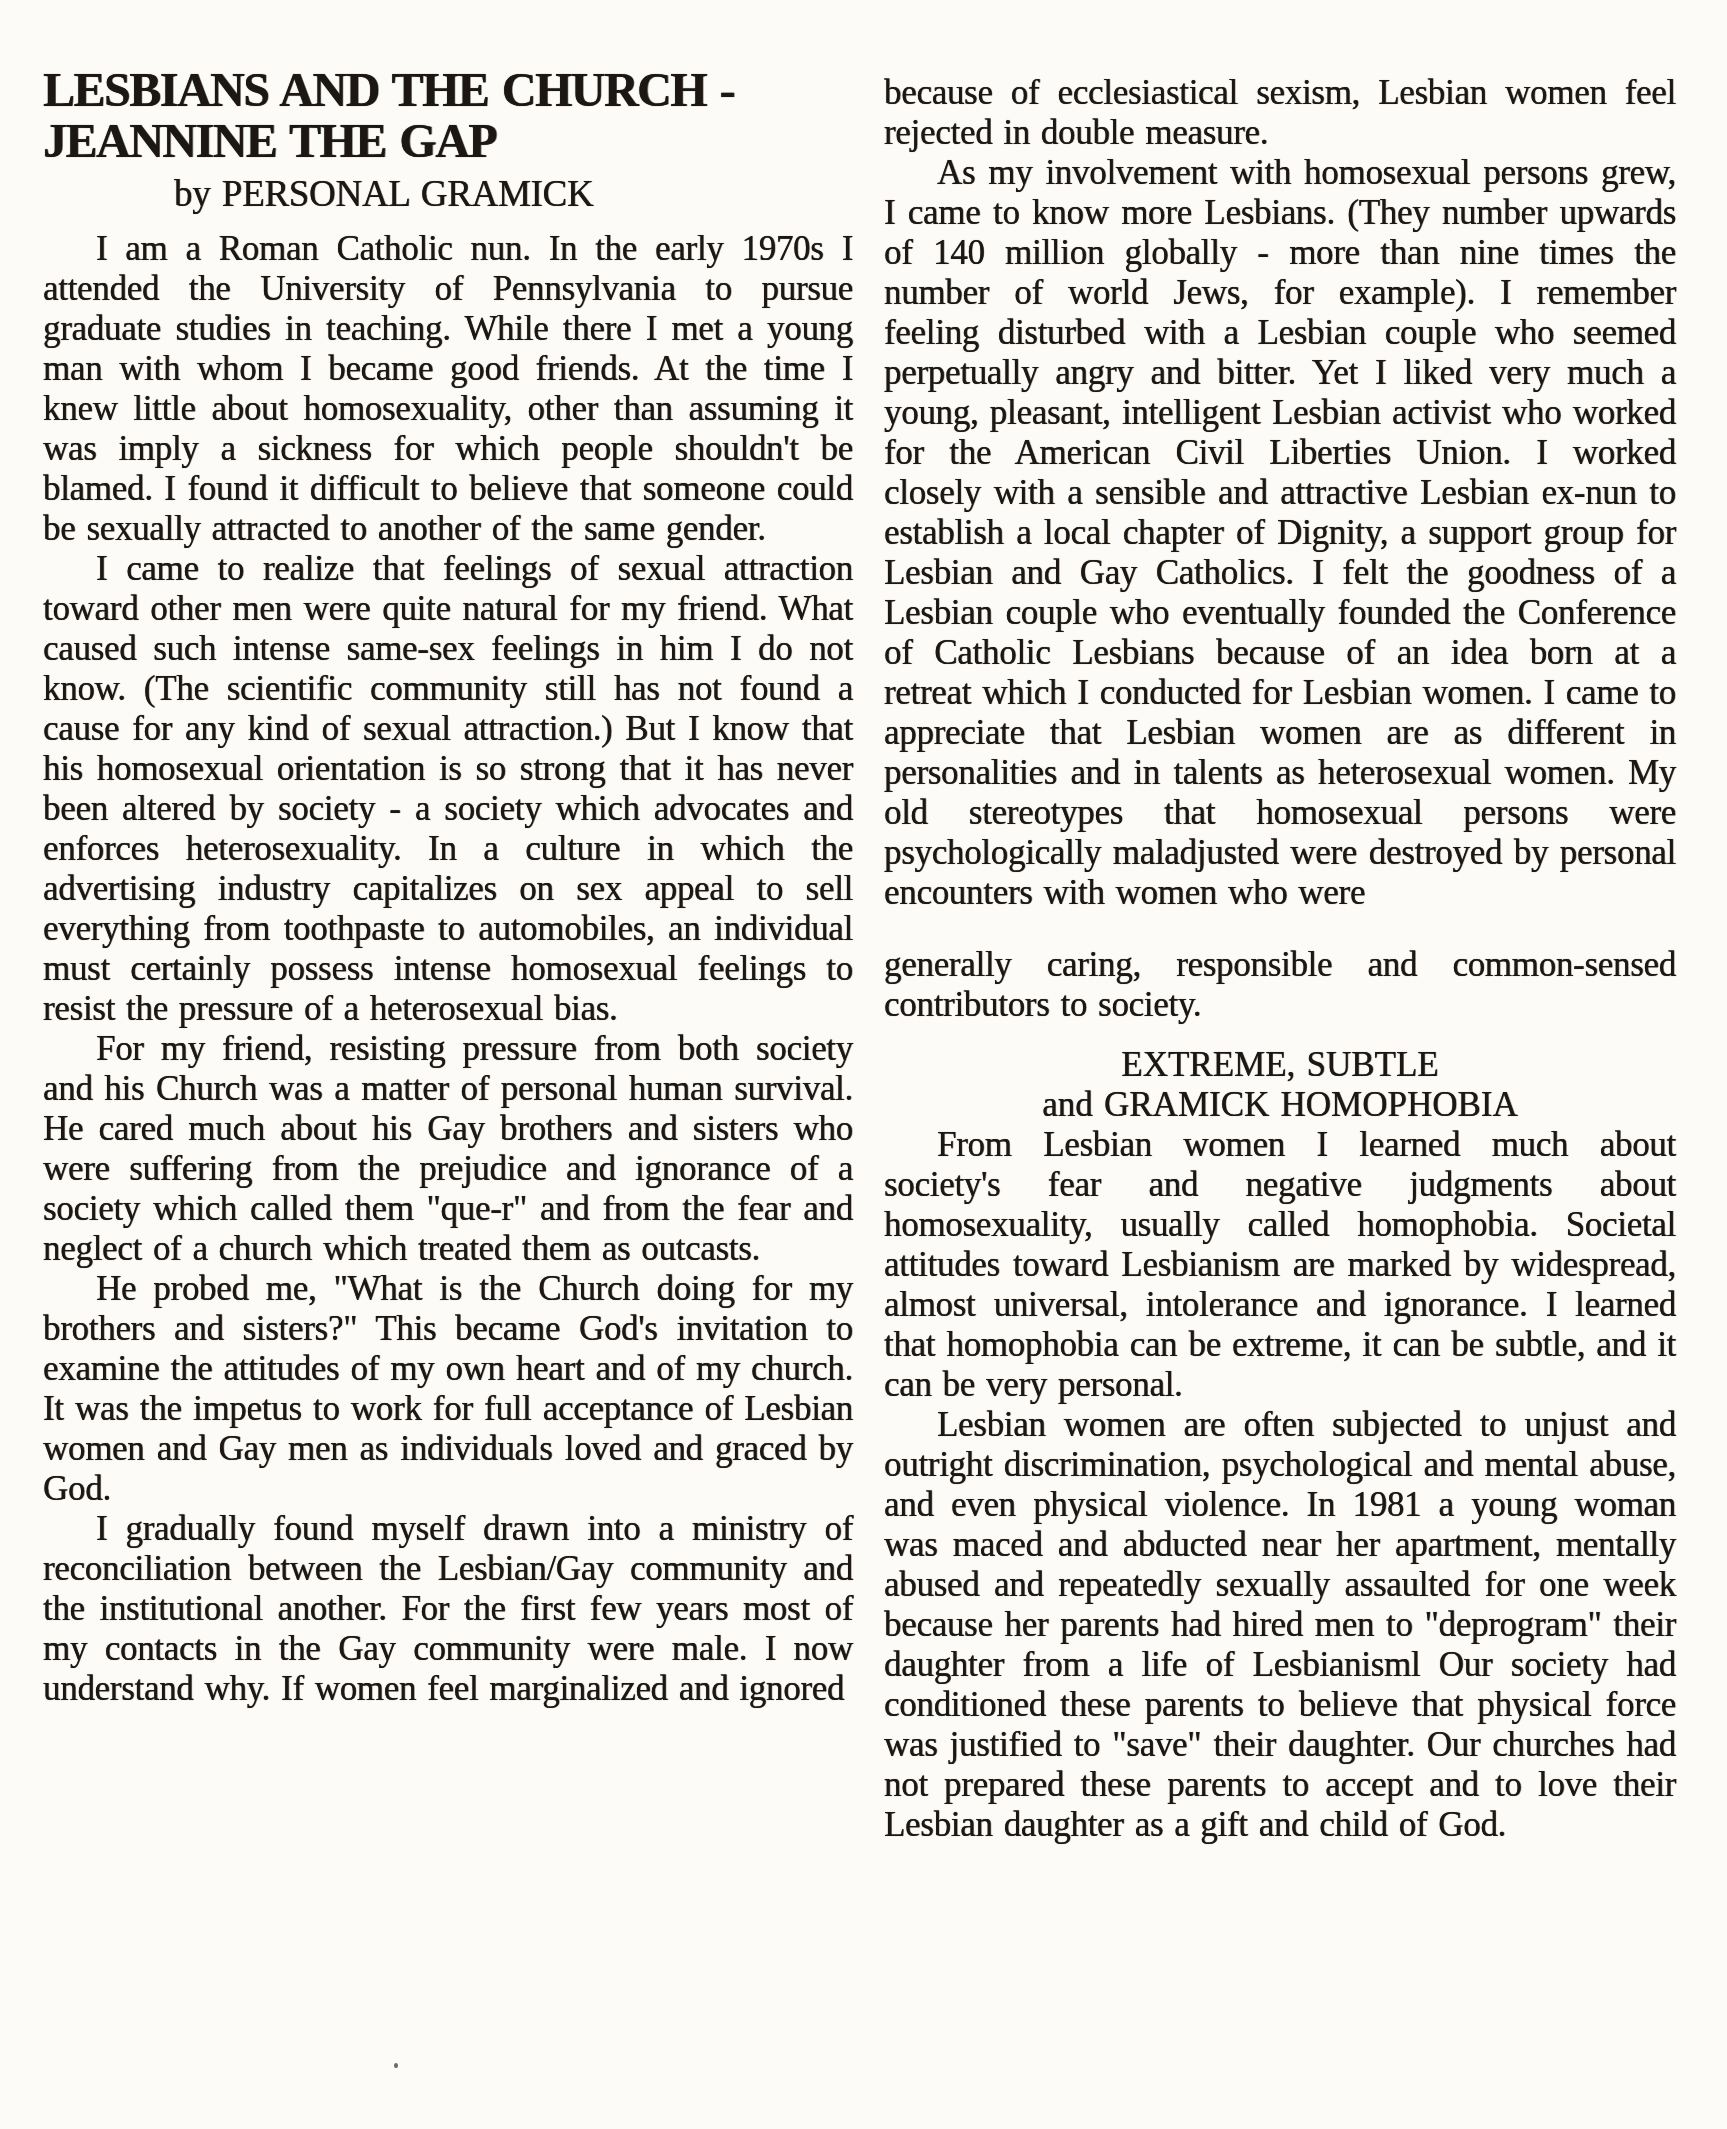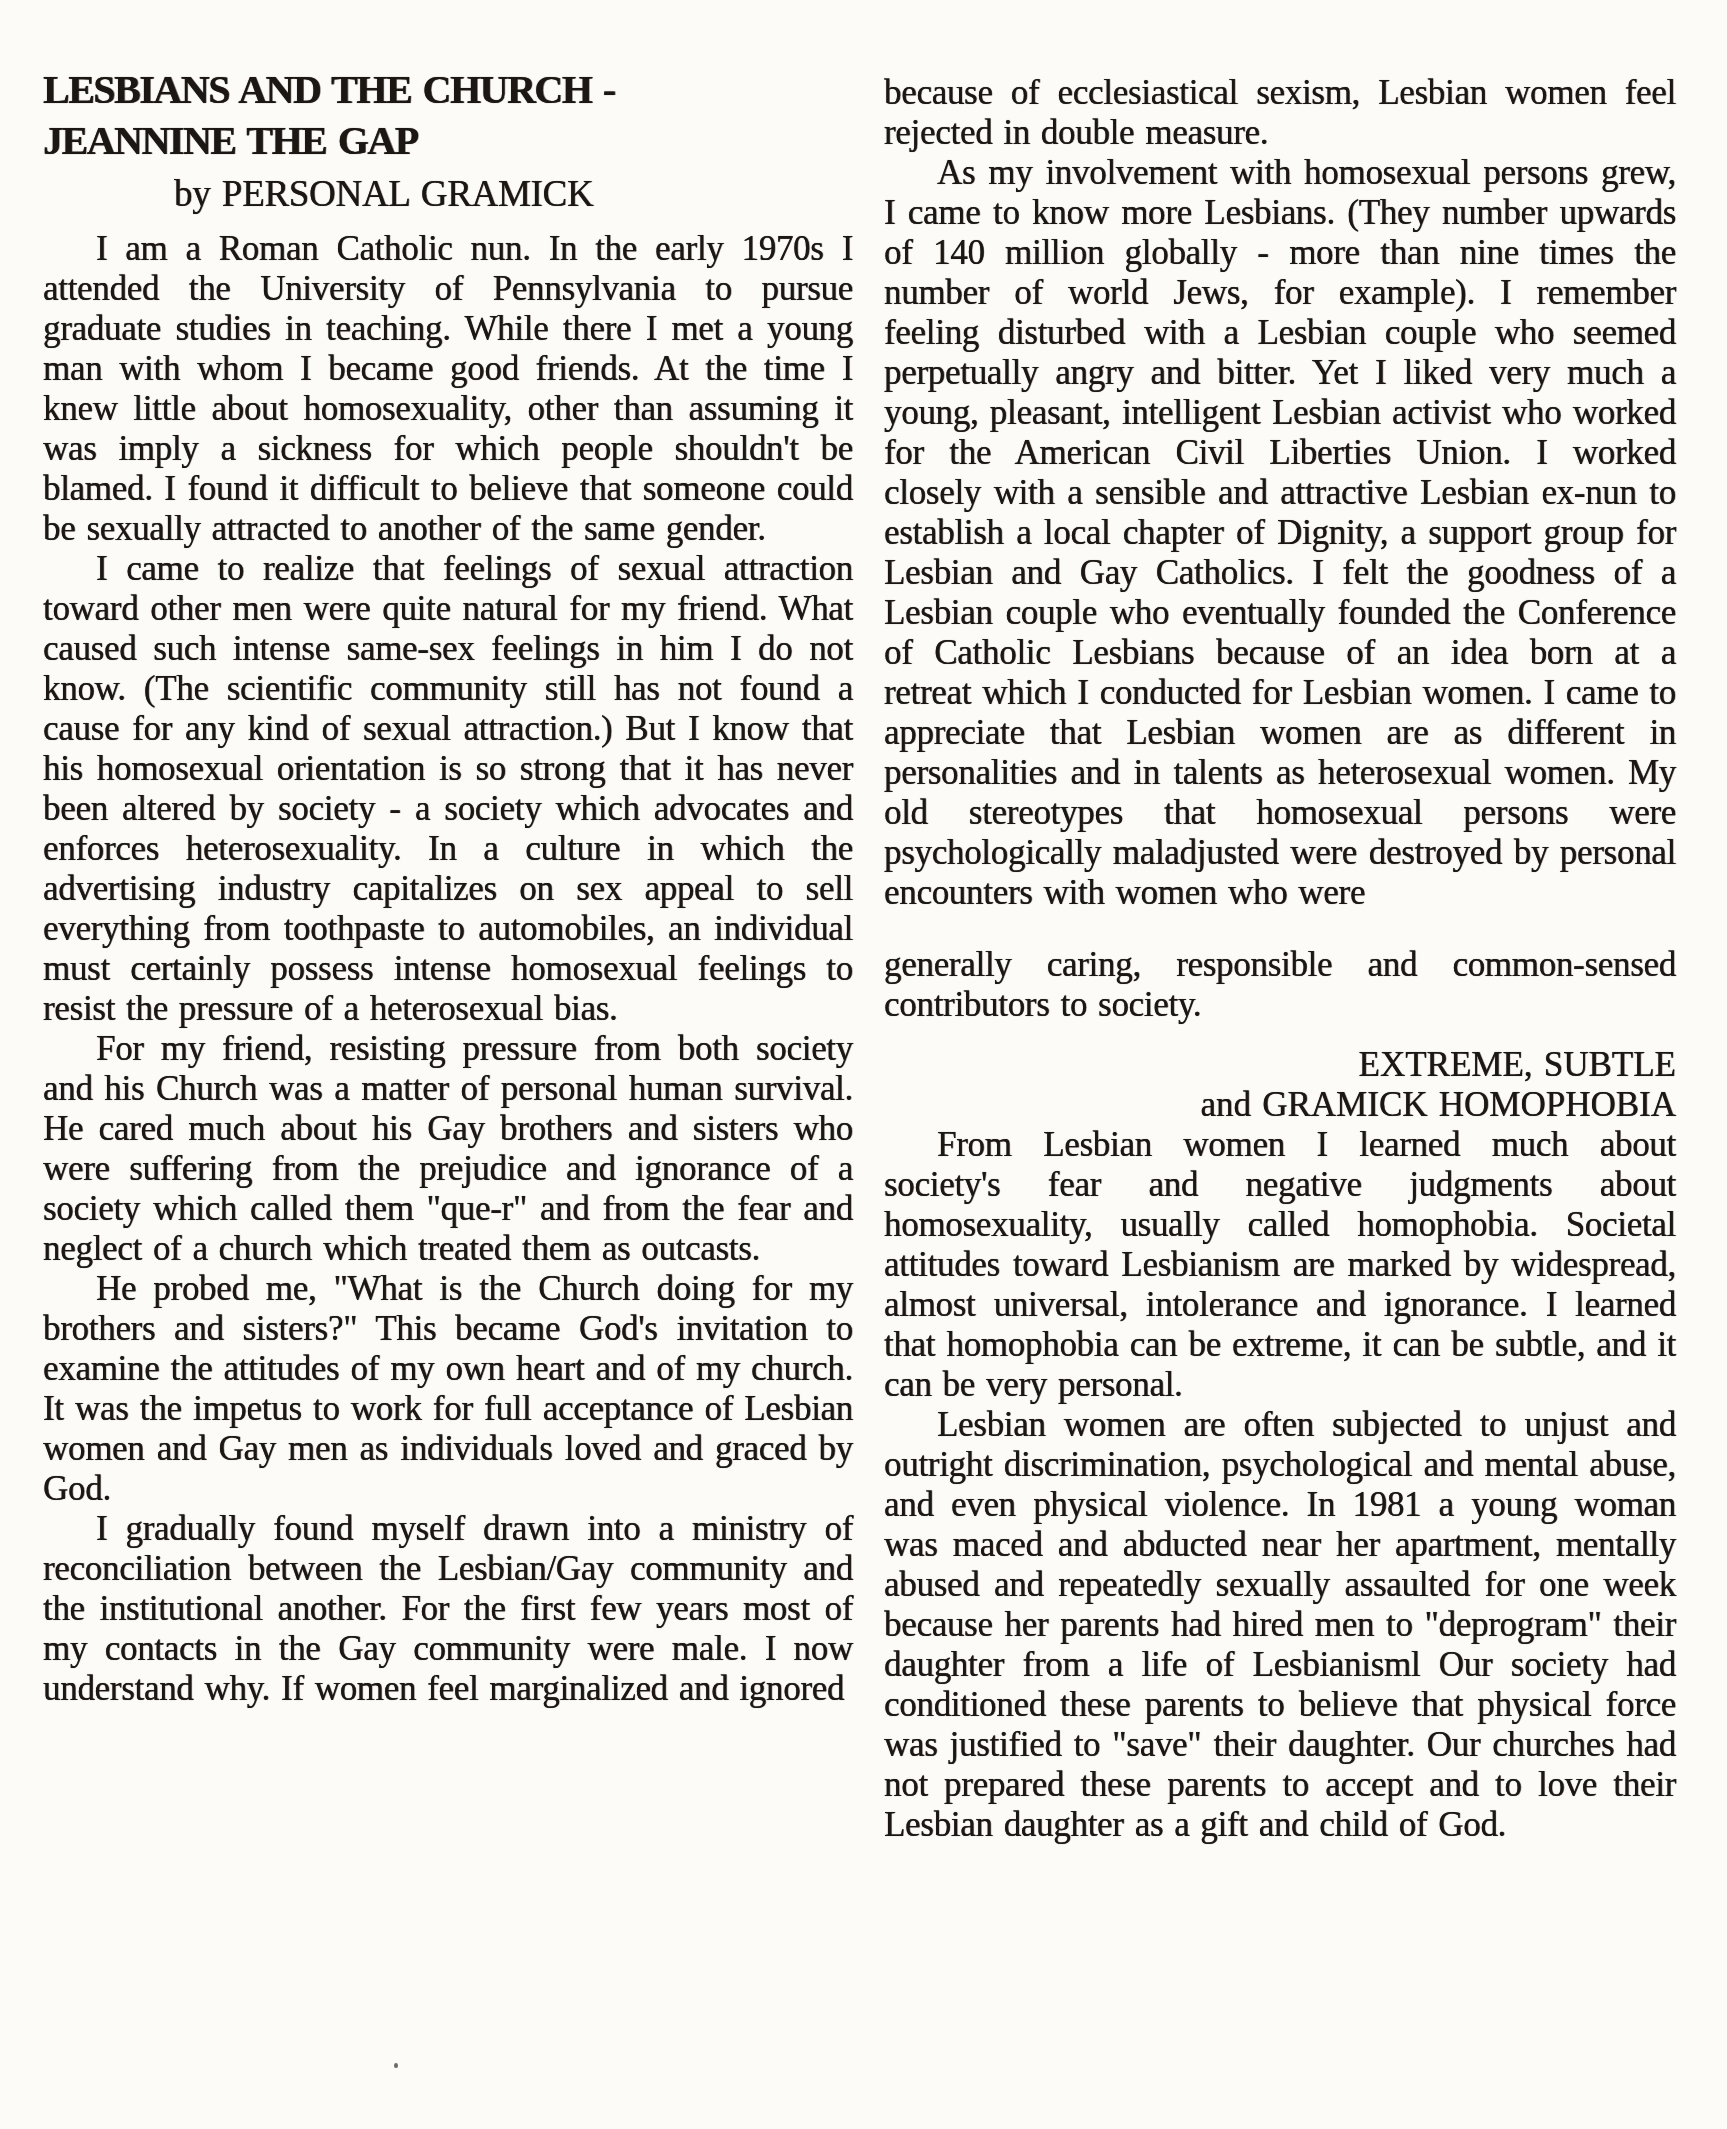--- a/index.html
+++ b/index.html
@@ -34,21 +34,21 @@
     top: 64px;
     width: 810px;
   }
   #right-col {
     left: 884px;
     top: 73px;
     width: 792px;
   }
   .title {
     font-weight: bold;
-    font-size: 40px;
+    font-size: 48px;
     line-height: 51px;
     letter-spacing: -1.5px;
     word-spacing: 3px;
     text-align: left;
     text-shadow: 0 0 0.8px rgba(28,23,18,0.9), 0.8px 0 0 rgba(28,23,18,0.5);
   }
   .byline {
     font-size: 37px;
     line-height: 40px;
     margin: 8px 0 15px 0;
@@ -64,21 +64,21 @@
     text-indent: 0;
   }
   p.gap-top {
     margin-top: 32px;
   }
   .section-heading {
     margin-top: 20px;
   }
   .section-heading div {
     text-indent: 0;
-    text-align: right;
+    text-align: center;
     letter-spacing: 0;
   }
   .speck {
     position: absolute;
     left: 394px;
     top: 2063px;
     width: 3.5px;
     height: 5px;
     background: #55504b;
     border-radius: 50%;

